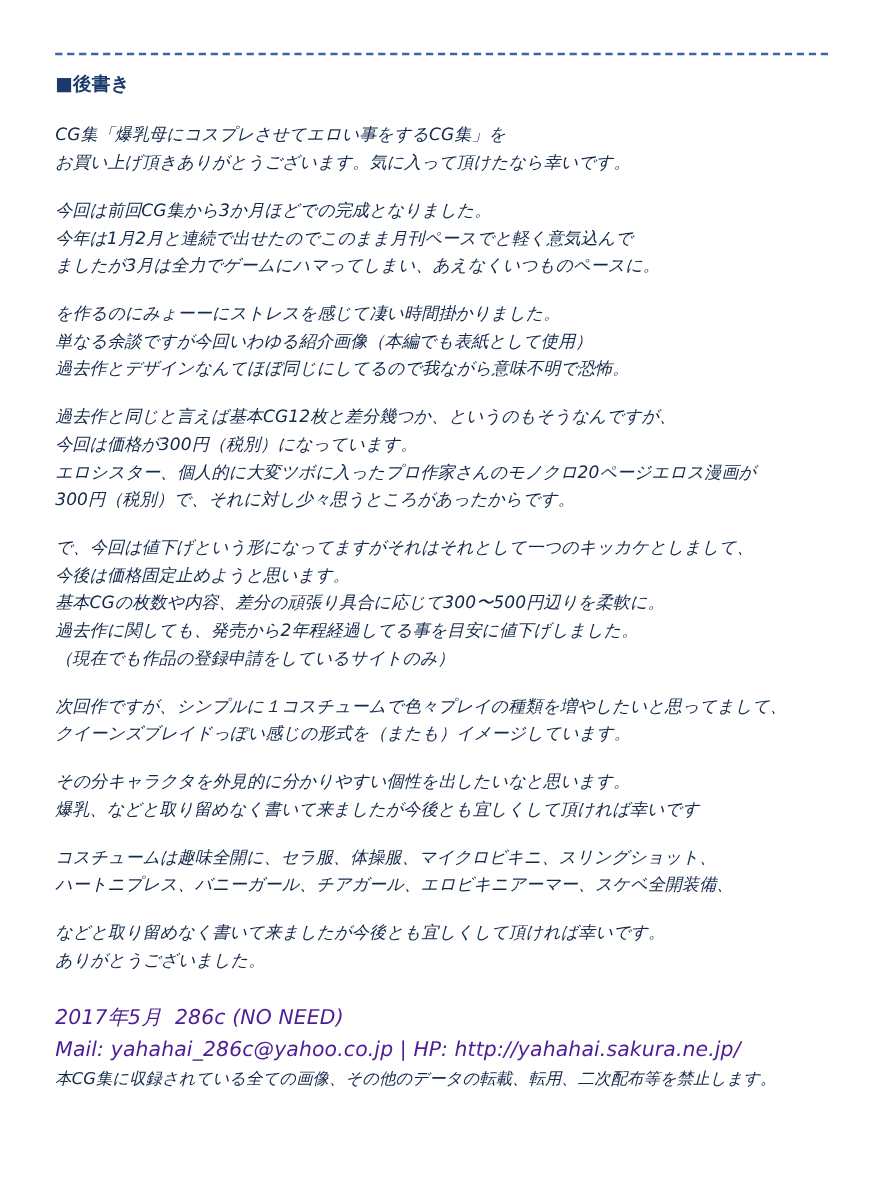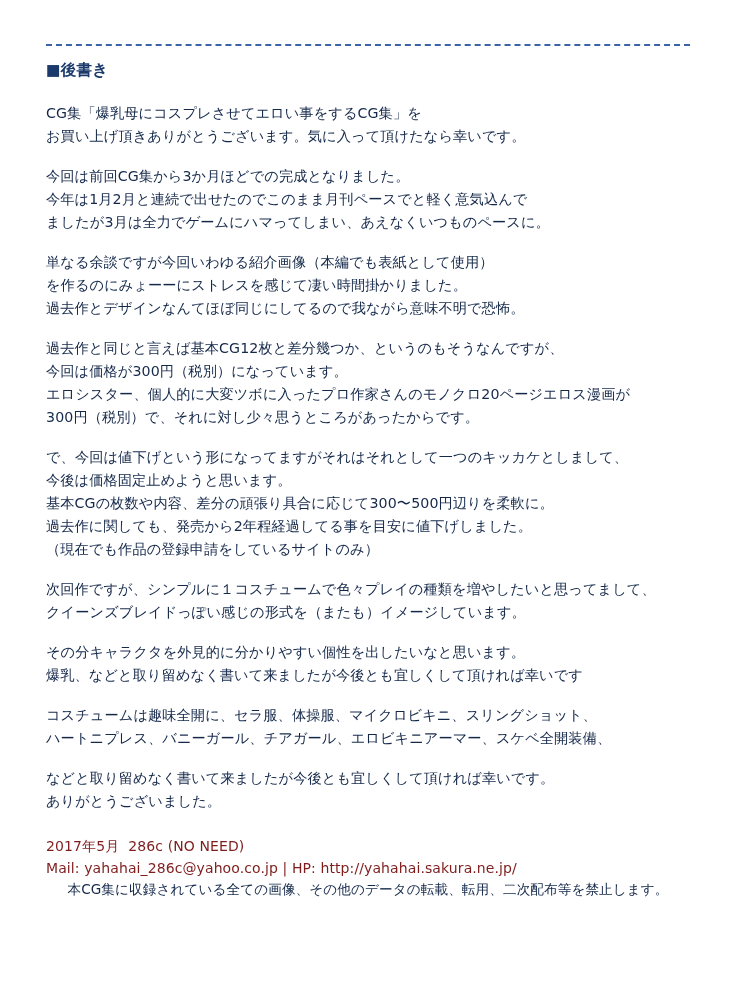--- a/index.html
+++ b/index.html
@@ -37,33 +37,33 @@
   }
   .body-block {
     margin: 0 0 17px 0;
   }
   .line {
     font-size: 14.2px;
     line-height: 1.62;
     color: #14284a;
     white-space: pre-wrap;
     letter-spacing: 0.1px;
+    font-style: italic;
   }
   .footer {
     margin-top: 22px;
   }
   .footer .line {
-    color: #7f1d1d;
-    font-size: 14px;
+    color: #4c1d95;
+    font-size: 17px;
     line-height: 1.6;
   }
   .footer .line.notice {
     color: #14284a;
     font-size: 13.6px;
-    text-align: center;
   }
 </style>
 </head>
 <body>
 
 <div class="page">
 
   <hr class="divider">
 
   <div class="heading">■後書き</div>
@@ -73,22 +73,22 @@
     <div class="line">お買い上げ頂きありがとうございます。気に入って頂けたなら幸いです。</div>
   </div>
 
   <div class="body-block">
     <div class="line">今回は前回CG集から3か月ほどでの完成となりました。</div>
     <div class="line">今年は1月2月と連続で出せたのでこのまま月刊ペースでと軽く意気込んで</div>
     <div class="line">ましたが3月は全力でゲームにハマってしまい、あえなくいつものペースに。</div>
   </div>
 
   <div class="body-block">
+    <div class="line">を作るのにみょーーにストレスを感じて凄い時間掛かりました。</div>
     <div class="line">単なる余談ですが今回いわゆる紹介画像（本編でも表紙として使用）</div>
-    <div class="line">を作るのにみょーーにストレスを感じて凄い時間掛かりました。</div>
     <div class="line">過去作とデザインなんてほぼ同じにしてるので我ながら意味不明で恐怖。</div>
   </div>
 
   <div class="body-block">
     <div class="line">過去作と同じと言えば基本CG12枚と差分幾つか、というのもそうなんですが、</div>
     <div class="line">今回は価格が300円（税別）になっています。</div>
     <div class="line">エロシスター、個人的に大変ツボに入ったプロ作家さんのモノクロ20ページエロス漫画が</div>
     <div class="line">300円（税別）で、それに対し少々思うところがあったからです。</div>
   </div>
 

